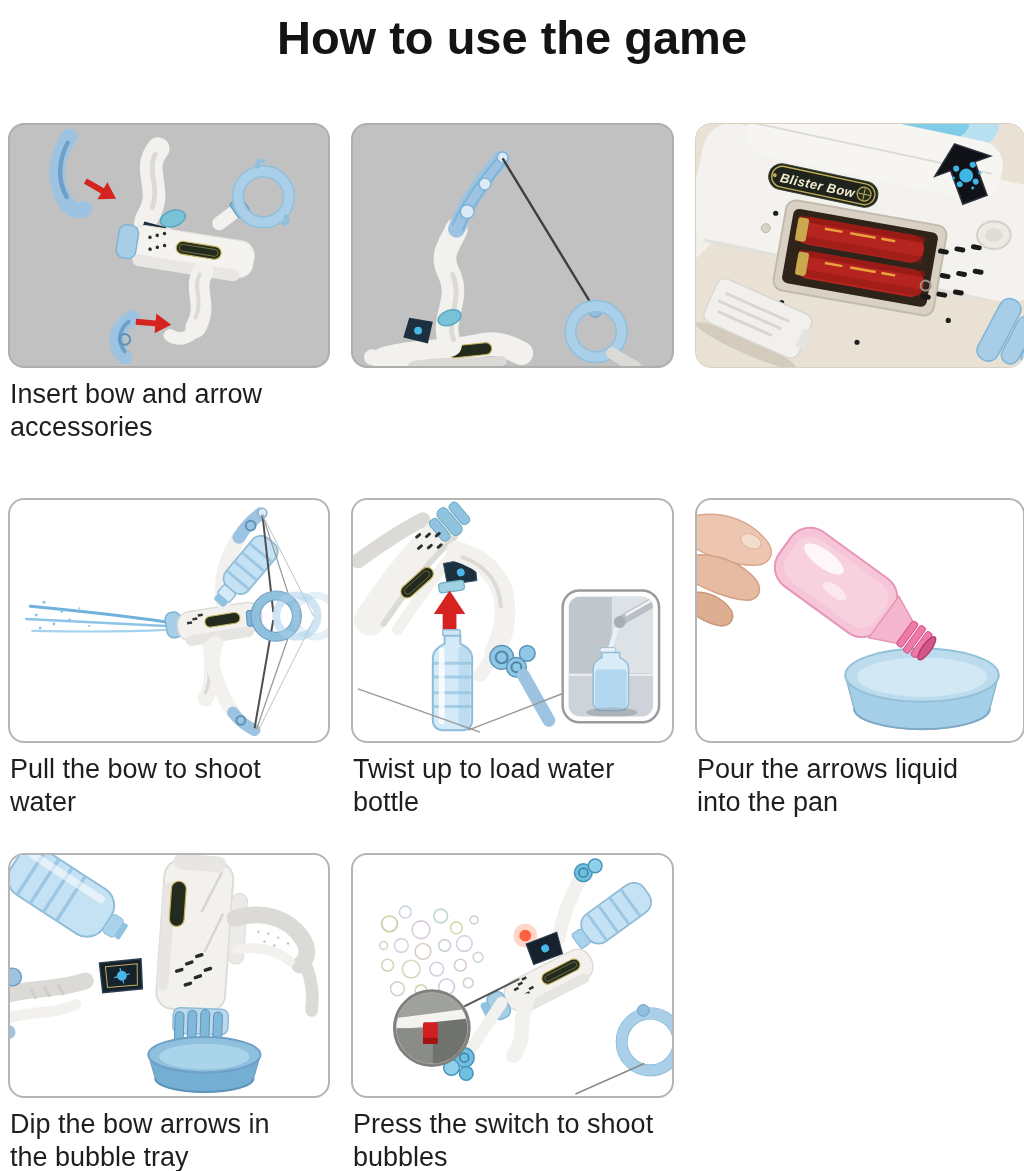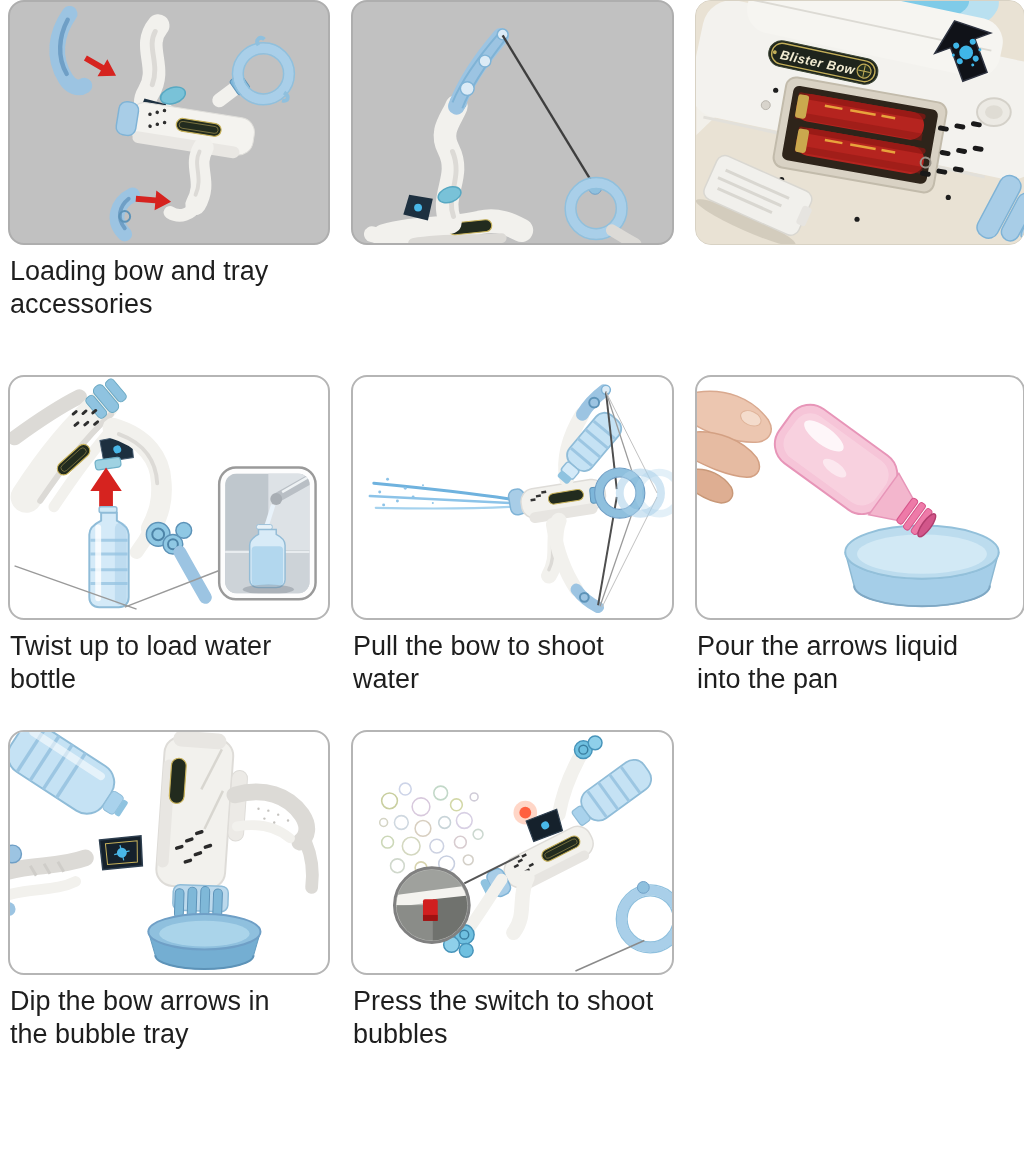--- a/index.html
+++ b/index.html
@@ -23,20 +23,21 @@
   .ss{stroke:#dcdad6;fill:none;stroke-linecap:round;}
   .sb{stroke:#9cc4e2;fill:none;stroke-linecap:round;}
   .sd{stroke:#6f9fc6;fill:none;stroke-linecap:round;}
   .gr{stroke:#9a9a9a;fill:none;}
 </style>
 </head>
 <body>
 
 <div class="page">
 
+  <h1 class="title">How to use the game</h1>
 
   <div class="row r1">
 
     <figure class="cell">
       <div class="panel gray">
         <svg viewBox="0 0 322 245" role="img">
           <g>
             <path class="sb" stroke-width="16" d="M60,12 C46,32 42,56 56,78 C61,86 69,89 75,85"></path>
             <path class="sd" stroke-width="4.5" d="M58,18 C49,35 47,56 57,73"></path>
           </g>
@@ -76,21 +77,21 @@
               <rect x="-7" y="-9" width="14" height="18" rx="3" fill="#7db6da" stroke="#5d93b8"></rect>
             </g>
             <circle cx="257" cy="73" r="26" fill="none" stroke="#a9cfe9" stroke-width="10"></circle>
             <circle cx="257" cy="73" r="31.5" fill="none" stroke="#8fc0de" stroke-width="1.5"></circle>
             <circle cx="257" cy="73" r="20.5" fill="none" stroke="#8fc0de" stroke-width="1.5"></circle>
             <path d="M252,44 C248,38 254,34 258,38" fill="none" stroke="#8fc0de" stroke-width="4"></path>
             <path d="M278,92 C284,96 282,102 276,100" fill="none" stroke="#8fc0de" stroke-width="4"></path>
           </g>
         </svg>
       </div>
-      <figcaption class="caption">Loading bow and tray accessories</figcaption>
+      <figcaption class="caption">Insert bow and arrow accessories</figcaption>
     </figure>
 
     <figure class="cell">
       <div class="panel gray">
         <svg viewBox="0 0 322 245" role="img">
           <g>
             <path class="sw" stroke-width="16" d="M18,236 L34,240"></path>
             <path class="sw" stroke-width="24" d="M30,238 C62,228 96,232 128,224 C146,220 158,226 170,232"></path>
             <path class="ss" stroke-width="10" d="M60,245 C90,240 120,242 150,240"></path>
             <g transform="translate(118,229) rotate(-6)">
@@ -209,20 +210,90 @@
             <line x1="-44" y1="0" x2="26" y2="0" stroke="#d9d7d1" stroke-width="3"></line>
             <line x1="-40" y1="10" x2="20" y2="10" stroke="#d9d7d1" stroke-width="3"></line>
             <rect x="46" y="-10" width="10" height="20" rx="3" fill="#e6e4e0"></rect>
           </g>
         </svg>
       </div>
     </figure>
   </div>
 
   <div class="row r2">
+
+    <figure class="cell">
+      <div class="panel white">
+        <svg viewBox="0 0 322 245" role="img">
+          <g>
+            <path d="M158,124 C118,118 72,113 20,108" stroke="#6fb2de" stroke-width="3" fill="none" stroke-linecap="round"></path>
+            <path d="M158,128 C116,126 68,124 16,121" stroke="#8cc3e8" stroke-width="2.6" fill="none" stroke-linecap="round"></path>
+            <path d="M158,132 C118,134 70,134 22,133" stroke="#a5d2ee" stroke-width="2.2" fill="none" stroke-linecap="round"></path>
+            <circle cx="34" cy="104" r="1.5" fill="#8cc3e8"></circle>
+              <circle cx="52" cy="113" r="1.5" fill="#8cc3e8"></circle>
+            <circle cx="44" cy="126" r="1.5" fill="#8cc3e8"></circle>
+              <circle cx="30" cy="130" r="1.5" fill="#8cc3e8"></circle>
+            <circle cx="60" cy="122" r="1.5" fill="#8cc3e8"></circle>
+              <circle cx="26" cy="117" r="1.5" fill="#8cc3e8"></circle>
+            <circle cx="70" cy="110" r="1" fill="#8cc3e8"></circle>
+              <circle cx="80" cy="128" r="1" fill="#8cc3e8"></circle>
+          </g>
+          <g>
+            <g transform="rotate(-10 166 127)">
+              <rect x="158" y="114" width="16" height="26" rx="7" fill="#a8cde7" stroke="#7fb3d6" stroke-width="1.5"></rect>
+            </g>
+            <g transform="rotate(-9 205 127)">
+              <rect x="170" y="110" width="86" height="30" rx="13" fill="#f2f1ed" stroke="#dedcd8" stroke-width="1.5"></rect>
+              <rect x="176" y="134" width="70" height="11" rx="5.5" fill="#e7e5e1"></rect>
+              <rect x="198" y="118" width="36" height="11" rx="5.5" fill="#222b1e" stroke="#c8b25a"></rect>
+              <rect x="180" y="120" width="5" height="2.5" fill="#333333"></rect>
+                <rect x="186" y="117" width="5" height="2.5" fill="#333333"></rect>
+                <rect x="192" y="114" width="5" height="2.5" fill="#333333"></rect>
+            </g>
+            <path class="sw" stroke-width="16" d="M208,146 C200,166 210,182 198,202"></path>
+            <path class="ss" stroke-width="3.5" d="M204,150 C198,166 206,180 198,196"></path>
+            <path class="sw" stroke-width="15" d="M216,104 C212,82 220,58 232,38"></path>
+            <path class="sb" stroke-width="13" d="M232,38 C238,28 246,20 254,14"></path>
+            <circle cx="244" cy="26" r="5" fill="none" stroke="#5d93b8" stroke-width="2"></circle>
+            <circle cx="256" cy="13" r="4.5" fill="#dcebf6" stroke="#7fb3d6" stroke-width="1.5"></circle>
+            <path class="sw" stroke-width="14" d="M202,150 C206,176 214,198 226,216"></path>
+            <path class="sb" stroke-width="12" d="M226,216 C232,224 240,230 248,234"></path>
+            <circle cx="234" cy="224" r="4.5" fill="none" stroke="#5d93b8" stroke-width="2"></circle>
+          </g>
+          <g transform="translate(244,66) rotate(-50)">
+            <rect x="-32" y="-15" width="64" height="30" rx="11" fill="#c5e2f4" stroke="#8fbcd8" stroke-width="1.8"></rect>
+            <line x1="-20" y1="-14" x2="-20" y2="14" stroke="#9cc6e2" stroke-width="3"></line>
+            <line x1="-8" y1="-15" x2="-8" y2="15" stroke="#9cc6e2" stroke-width="3"></line>
+            <line x1="4" y1="-15" x2="4" y2="15" stroke="#9cc6e2" stroke-width="3"></line>
+            <line x1="16" y1="-14" x2="16" y2="14" stroke="#9cc6e2" stroke-width="3"></line>
+            <rect x="-44" y="-8" width="12" height="16" rx="3" fill="#d4eaf8" stroke="#8fbcd8" stroke-width="1.5"></rect>
+            <rect x="-51" y="-7" width="8" height="14" rx="3" fill="#8fc3e0"></rect>
+          </g>
+          <g>
+            <line x1="256" y1="15" x2="267" y2="114" stroke="#4e4e4e" stroke-width="2"></line>
+            <line x1="267" y1="122" x2="248" y2="232" stroke="#4e4e4e" stroke-width="2"></line>
+            <line x1="256" y1="15" x2="289" y2="116" stroke="#9a9a9a" stroke-width="1.3"></line>
+            <line x1="289" y1="120" x2="250" y2="233" stroke="#9a9a9a" stroke-width="1.3"></line>
+            <line x1="256" y1="15" x2="308" y2="118" stroke="#c0c0c0" stroke-width="1"></line>
+            <line x1="308" y1="122" x2="252" y2="234" stroke="#c0c0c0" stroke-width="1"></line>
+          </g>
+          <g>
+            <g transform="translate(246,120) rotate(-5)">
+              <rect x="-6" y="-8" width="12" height="16" rx="3" fill="#7db6da" stroke="#5d93b8"></rect>
+            </g>
+            <circle cx="270" cy="118" r="21" fill="none" stroke="#8fc0de" stroke-width="8.5"></circle>
+            <circle cx="270" cy="118" r="25.5" fill="none" stroke="#6f9fc6" stroke-width="1.2"></circle>
+            <circle cx="270" cy="118" r="16.5" fill="none" stroke="#6f9fc6" stroke-width="1.2"></circle>
+            <circle cx="291" cy="118" r="21" fill="none" stroke="#a9cfe9" stroke-width="8" opacity="0.55"></circle>
+            <circle cx="310" cy="118" r="21" fill="none" stroke="#a9cfe9" stroke-width="7.5" opacity="0.32"></circle>
+          </g>
+        </svg>
+      </div>
+      <figcaption class="caption">Pull the bow to shoot water</figcaption>
+    </figure>
 
     <figure class="cell">
       <div class="panel white">
         <svg viewBox="0 0 322 245" role="img">
           <g>
             <path class="ss" stroke-width="15" d="M4,62 C26,46 46,32 70,20"></path>
             <path class="sw" stroke-width="32" d="M16,122 C38,88 62,56 94,28"></path>
             <path class="ss" stroke-width="6" d="M30,126 C52,94 74,64 102,38"></path>
             <g transform="translate(97,22) rotate(-40)">
               <rect x="-6" y="-16" width="12" height="32" rx="5" fill="#8fc3e0" stroke="#6aa8c2"></rect>
@@ -294,90 +365,20 @@
                 <rect x="250" y="150" width="16" height="5" rx="2" fill="#e8f2f8" stroke="#9cc0d8"></rect>
                 <path d="M252,155 L252,160 C246,163 243,166 243,171 L243,206 C243,211 247,214 252,214 L270,214 C275,214 279,211 279,206 L279,171 C279,166 276,163 270,160 L270,155 Z" fill="#d8ebf7" stroke="#94bcd6" stroke-width="1.5"></path>
                 <rect x="245" y="172" width="32" height="40" rx="4" fill="#b2d7ee"></rect>
               </g>
               <ellipse cx="262" cy="216" rx="26" ry="5" fill="rgba(70,80,90,0.25)"></ellipse>
             </g>
           </g>
         </svg>
       </div>
       <figcaption class="caption">Twist up to load water bottle</figcaption>
-    </figure>
-
-    <figure class="cell">
-      <div class="panel white">
-        <svg viewBox="0 0 322 245" role="img">
-          <g>
-            <path d="M158,124 C118,118 72,113 20,108" stroke="#6fb2de" stroke-width="3" fill="none" stroke-linecap="round"></path>
-            <path d="M158,128 C116,126 68,124 16,121" stroke="#8cc3e8" stroke-width="2.6" fill="none" stroke-linecap="round"></path>
-            <path d="M158,132 C118,134 70,134 22,133" stroke="#a5d2ee" stroke-width="2.2" fill="none" stroke-linecap="round"></path>
-            <circle cx="34" cy="104" r="1.5" fill="#8cc3e8"></circle>
-              <circle cx="52" cy="113" r="1.5" fill="#8cc3e8"></circle>
-            <circle cx="44" cy="126" r="1.5" fill="#8cc3e8"></circle>
-              <circle cx="30" cy="130" r="1.5" fill="#8cc3e8"></circle>
-            <circle cx="60" cy="122" r="1.5" fill="#8cc3e8"></circle>
-              <circle cx="26" cy="117" r="1.5" fill="#8cc3e8"></circle>
-            <circle cx="70" cy="110" r="1" fill="#8cc3e8"></circle>
-              <circle cx="80" cy="128" r="1" fill="#8cc3e8"></circle>
-          </g>
-          <g>
-            <g transform="rotate(-10 166 127)">
-              <rect x="158" y="114" width="16" height="26" rx="7" fill="#a8cde7" stroke="#7fb3d6" stroke-width="1.5"></rect>
-            </g>
-            <g transform="rotate(-9 205 127)">
-              <rect x="170" y="110" width="86" height="30" rx="13" fill="#f2f1ed" stroke="#dedcd8" stroke-width="1.5"></rect>
-              <rect x="176" y="134" width="70" height="11" rx="5.5" fill="#e7e5e1"></rect>
-              <rect x="198" y="118" width="36" height="11" rx="5.5" fill="#222b1e" stroke="#c8b25a"></rect>
-              <rect x="180" y="120" width="5" height="2.5" fill="#333333"></rect>
-                <rect x="186" y="117" width="5" height="2.5" fill="#333333"></rect>
-                <rect x="192" y="114" width="5" height="2.5" fill="#333333"></rect>
-            </g>
-            <path class="sw" stroke-width="16" d="M208,146 C200,166 210,182 198,202"></path>
-            <path class="ss" stroke-width="3.5" d="M204,150 C198,166 206,180 198,196"></path>
-            <path class="sw" stroke-width="15" d="M216,104 C212,82 220,58 232,38"></path>
-            <path class="sb" stroke-width="13" d="M232,38 C238,28 246,20 254,14"></path>
-            <circle cx="244" cy="26" r="5" fill="none" stroke="#5d93b8" stroke-width="2"></circle>
-            <circle cx="256" cy="13" r="4.5" fill="#dcebf6" stroke="#7fb3d6" stroke-width="1.5"></circle>
-            <path class="sw" stroke-width="14" d="M202,150 C206,176 214,198 226,216"></path>
-            <path class="sb" stroke-width="12" d="M226,216 C232,224 240,230 248,234"></path>
-            <circle cx="234" cy="224" r="4.5" fill="none" stroke="#5d93b8" stroke-width="2"></circle>
-          </g>
-          <g transform="translate(244,66) rotate(-50)">
-            <rect x="-32" y="-15" width="64" height="30" rx="11" fill="#c5e2f4" stroke="#8fbcd8" stroke-width="1.8"></rect>
-            <line x1="-20" y1="-14" x2="-20" y2="14" stroke="#9cc6e2" stroke-width="3"></line>
-            <line x1="-8" y1="-15" x2="-8" y2="15" stroke="#9cc6e2" stroke-width="3"></line>
-            <line x1="4" y1="-15" x2="4" y2="15" stroke="#9cc6e2" stroke-width="3"></line>
-            <line x1="16" y1="-14" x2="16" y2="14" stroke="#9cc6e2" stroke-width="3"></line>
-            <rect x="-44" y="-8" width="12" height="16" rx="3" fill="#d4eaf8" stroke="#8fbcd8" stroke-width="1.5"></rect>
-            <rect x="-51" y="-7" width="8" height="14" rx="3" fill="#8fc3e0"></rect>
-          </g>
-          <g>
-            <line x1="256" y1="15" x2="267" y2="114" stroke="#4e4e4e" stroke-width="2"></line>
-            <line x1="267" y1="122" x2="248" y2="232" stroke="#4e4e4e" stroke-width="2"></line>
-            <line x1="256" y1="15" x2="289" y2="116" stroke="#9a9a9a" stroke-width="1.3"></line>
-            <line x1="289" y1="120" x2="250" y2="233" stroke="#9a9a9a" stroke-width="1.3"></line>
-            <line x1="256" y1="15" x2="308" y2="118" stroke="#c0c0c0" stroke-width="1"></line>
-            <line x1="308" y1="122" x2="252" y2="234" stroke="#c0c0c0" stroke-width="1"></line>
-          </g>
-          <g>
-            <g transform="translate(246,120) rotate(-5)">
-              <rect x="-6" y="-8" width="12" height="16" rx="3" fill="#7db6da" stroke="#5d93b8"></rect>
-            </g>
-            <circle cx="270" cy="118" r="21" fill="none" stroke="#8fc0de" stroke-width="8.5"></circle>
-            <circle cx="270" cy="118" r="25.5" fill="none" stroke="#6f9fc6" stroke-width="1.2"></circle>
-            <circle cx="270" cy="118" r="16.5" fill="none" stroke="#6f9fc6" stroke-width="1.2"></circle>
-            <circle cx="291" cy="118" r="21" fill="none" stroke="#a9cfe9" stroke-width="8" opacity="0.55"></circle>
-            <circle cx="310" cy="118" r="21" fill="none" stroke="#a9cfe9" stroke-width="7.5" opacity="0.32"></circle>
-          </g>
-        </svg>
-      </div>
-      <figcaption class="caption">Pull the bow to shoot water</figcaption>
     </figure>
 
     <figure class="cell">
       <div class="panel white">
         <svg viewBox="0 0 330 245" role="img">
           <g>
             <path d="M-4,16 C28,10 56,22 72,44 C78,54 74,64 62,66 C40,68 12,58 -4,48 Z" fill="#ecc6b0" stroke="#d9a98f" stroke-width="1.5"></path>
             <ellipse transform="rotate(24 54 42)" cx="54" cy="42" rx="11" ry="7" fill="#f4dccc" stroke="#dfb49a"></ellipse>
             <path d="M-4,56 C20,54 46,64 60,82 C66,92 62,102 50,102 C28,100 8,90 -4,84 Z" fill="#e6bba2" stroke="#d3a083" stroke-width="1.5"></path>
             <path d="M-4,94 C10,92 26,100 34,112 C38,120 34,128 24,128 C10,126 2,120 -4,116 Z" fill="#deae92" stroke="#c89878" stroke-width="1.5"></path>

